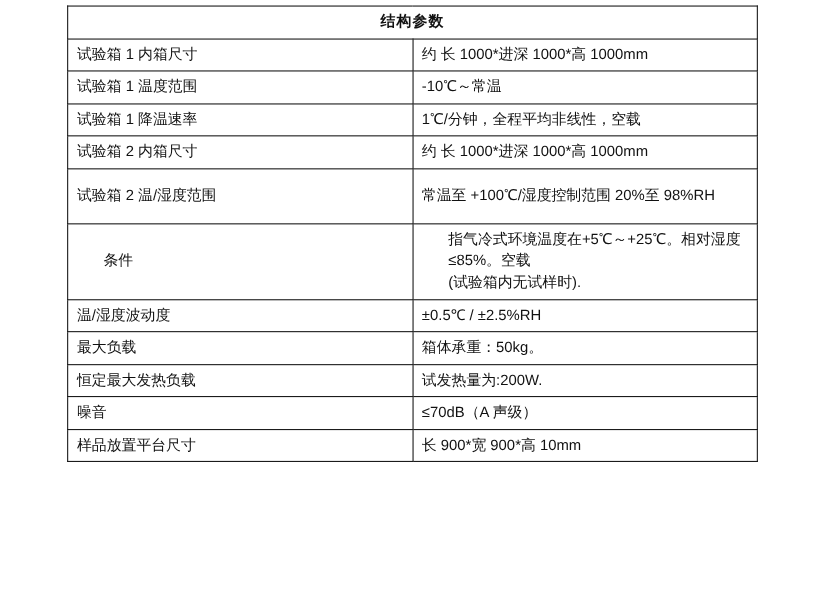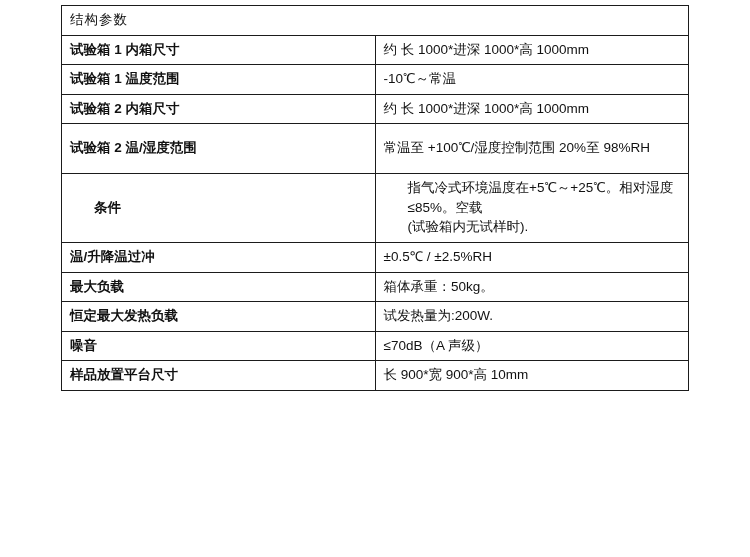--- a/index.html
+++ b/index.html
@@ -31,29 +31,30 @@
   .spec-table td {
     border: 1px solid #1b1b1b;
     padding: 4px 8px 5px 8px;
     font-size: 13.5px;
     color: #111111;
     line-height: 1.45;
     vertical-align: middle;
     font-family: "Liberation Sans", sans-serif;
   }
   .title-cell {
+    text-align: center;
     font-size: 15px;
-    font-weight: normal;
+    font-weight: bold;
     color: #2033d8;
     padding: 5px 0 6px 0;
     letter-spacing: 1px;
   }
   .col-label {
     width: 178px;
-    font-weight: bold;
+    font-weight: normal;
     padding-left: 12px;
   }
   .col-value {
     padding-left: 11px;
   }
   .row-tall td {
     height: 40px;
   }
   .row-cond td {
     height: 56px;
@@ -83,20 +84,24 @@
       <tr>
         <td class="col-label">试验箱 1 内箱尺寸</td>
         <td class="col-value">约 长 1000*进深 1000*高 1000mm</td>
       </tr>
 
       <tr>
         <td class="col-label">试验箱 1 温度范围</td>
         <td class="col-value">-10℃～常温</td>
       </tr>
 
+      <tr>
+        <td class="col-label">试验箱 1 降温速率</td>
+        <td class="col-value">1℃/分钟，全程平均非线性，空载</td>
+      </tr>
 
       <tr>
         <td class="col-label">试验箱 2 内箱尺寸</td>
         <td class="col-value">约 长 1000*进深 1000*高 1000mm</td>
       </tr>
 
       <tr class="row-tall">
         <td class="col-label">试验箱 2 温/湿度范围</td>
         <td class="col-value">常温至 +100℃/湿度控制范围 20%至 98%RH</td>
       </tr>
@@ -104,21 +109,21 @@
 
       <tr class="row-cond">
         <td class="col-label">条件</td>
         <td class="col-value">
           <span class="val-line">指气冷式环境温度在+5℃～+25℃。相对湿度≤85%。空载</span>
           <span class="val-line">(试验箱内无试样时).</span>
         </td>
       </tr>
 
       <tr>
-        <td class="col-label">温/升降温过冲</td>
+        <td class="col-label">温/湿度波动度</td>
         <td class="col-value">±0.5℃   /   ±2.5%RH</td>
       </tr>
 
 
 
 
       <tr>
         <td class="col-label">最大负载</td>
         <td class="col-value">箱体承重：50kg。</td>
       </tr>

